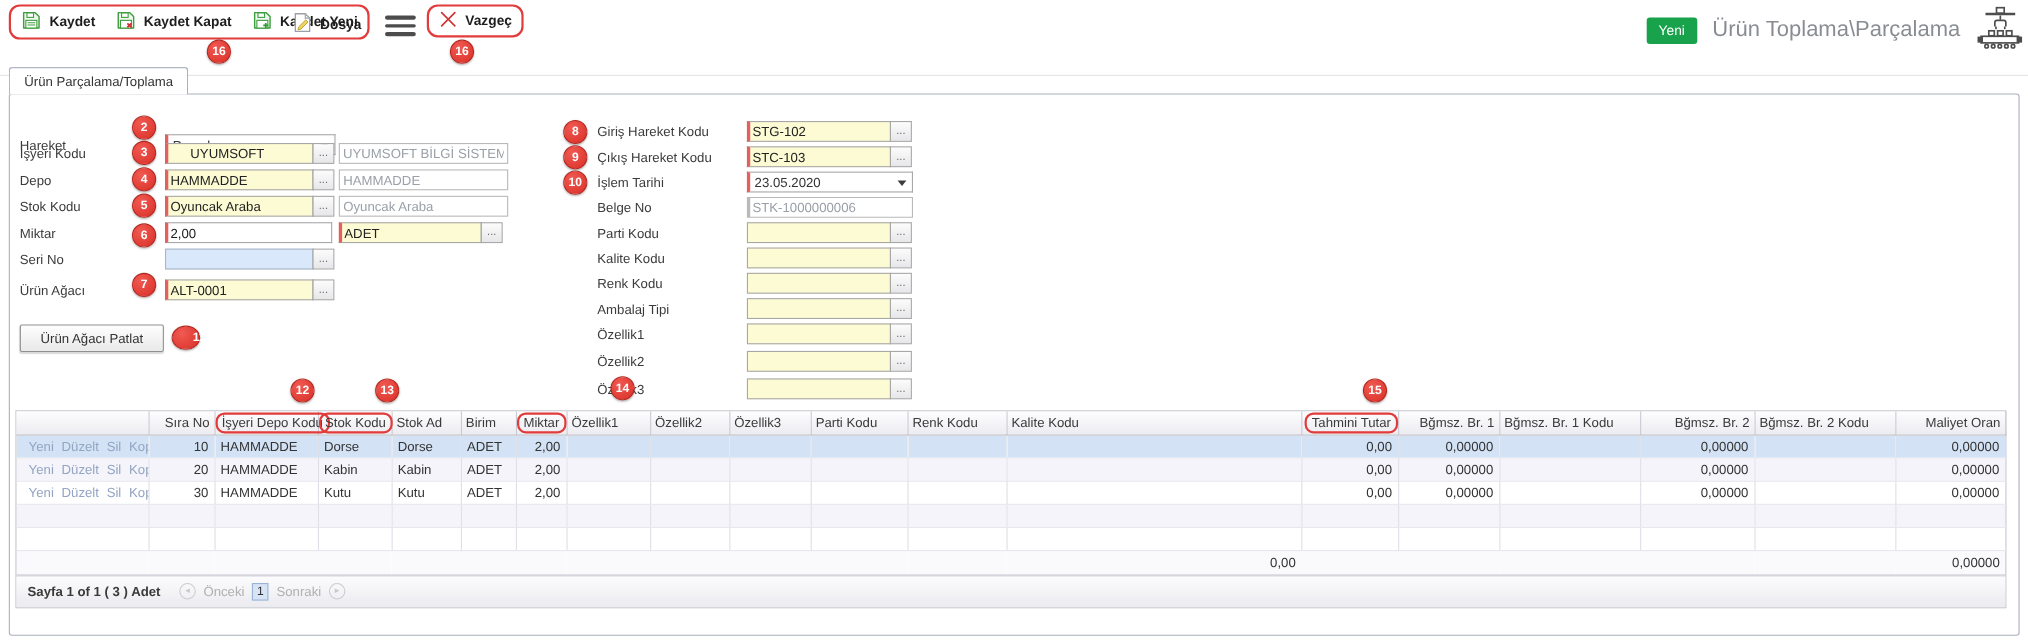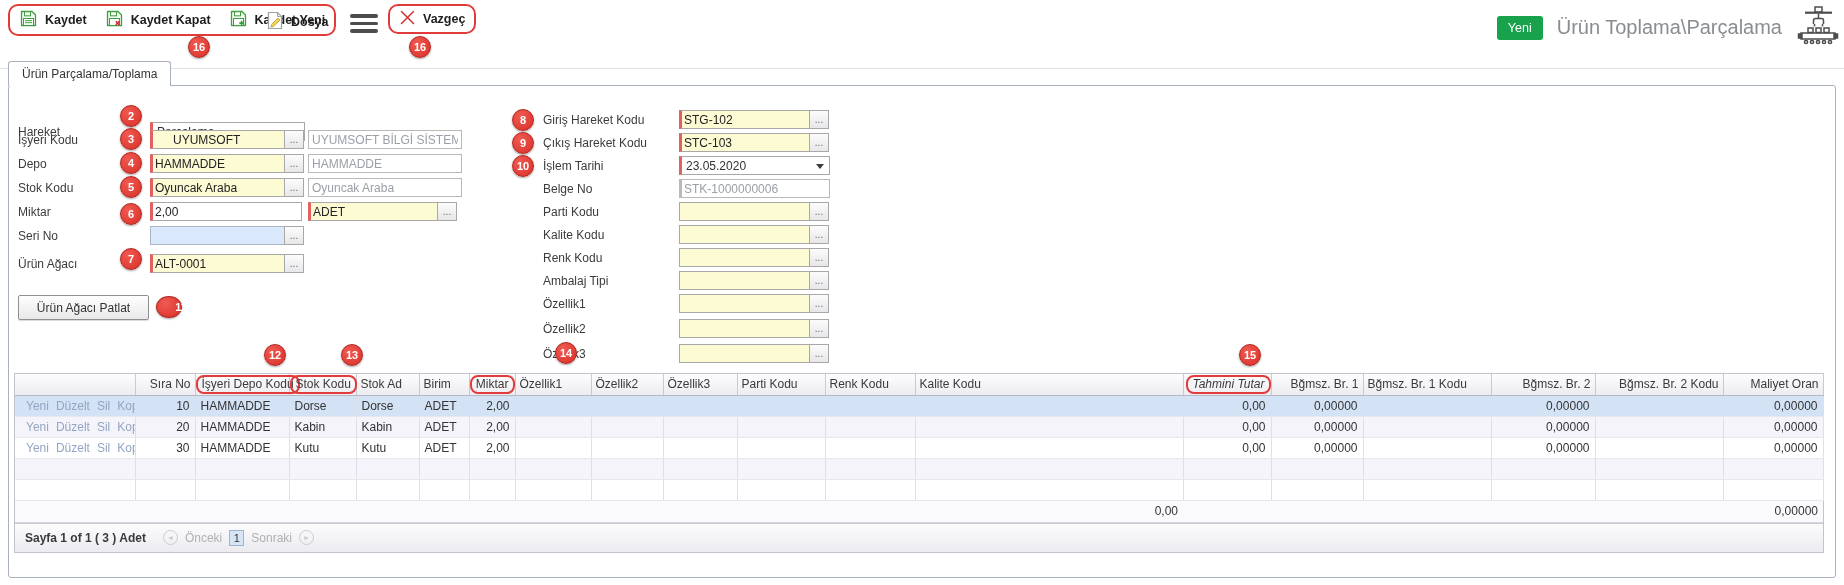--- a/index.html
+++ b/index.html
@@ -263,25 +263,25 @@
           <th style="text-align: left;"><span class="hbox">Stok Kodu</span></th>
           <th style="text-align: left;">Stok Ad</th>
           <th style="text-align: left;">Birim</th>
           <th style="text-align: right;"><span class="hbox">Miktar</span></th>
           <th style="text-align: left;">Özellik1</th>
           <th style="text-align: left;">Özellik2</th>
           <th style="text-align: left;">Özellik3</th>
           <th style="text-align: left;">Parti Kodu</th>
           <th style="text-align: left;">Renk Kodu</th>
           <th style="text-align: left;">Kalite Kodu</th>
-          <th style="text-align: right; font-style: italic;"><span class="hbox">Tahmini Tutar</span></th>
+          <th style="text-align: right;"><span class="hbox">Tahmini Tutar</span></th>
           <th style="text-align: right;">Bğmsz. Br. 1</th>
           <th style="text-align: left;">Bğmsz. Br. 1 Kodu</th>
           <th style="text-align: right;">Bğmsz. Br. 2</th>
-          <th style="text-align: right;">Bğmsz. Br. 2 Kodu</th>
+          <th style="text-align: left;">Bğmsz. Br. 2 Kodu</th>
           <th style="text-align: right;">Maliyet Oran</th>
         </tr>
       </thead>
       <tbody>
         <tr class="selected">
           <td class="actions"><a>Yeni</a><a>Düzelt</a><a>Sil</a><a>Kopya</a></td>
           <td style="text-align: right;">10</td>
           <td style="text-align: left;">HAMMADDE</td>
           <td style="text-align: left;">Dorse</td>
           <td style="text-align: left;">Dorse</td>

